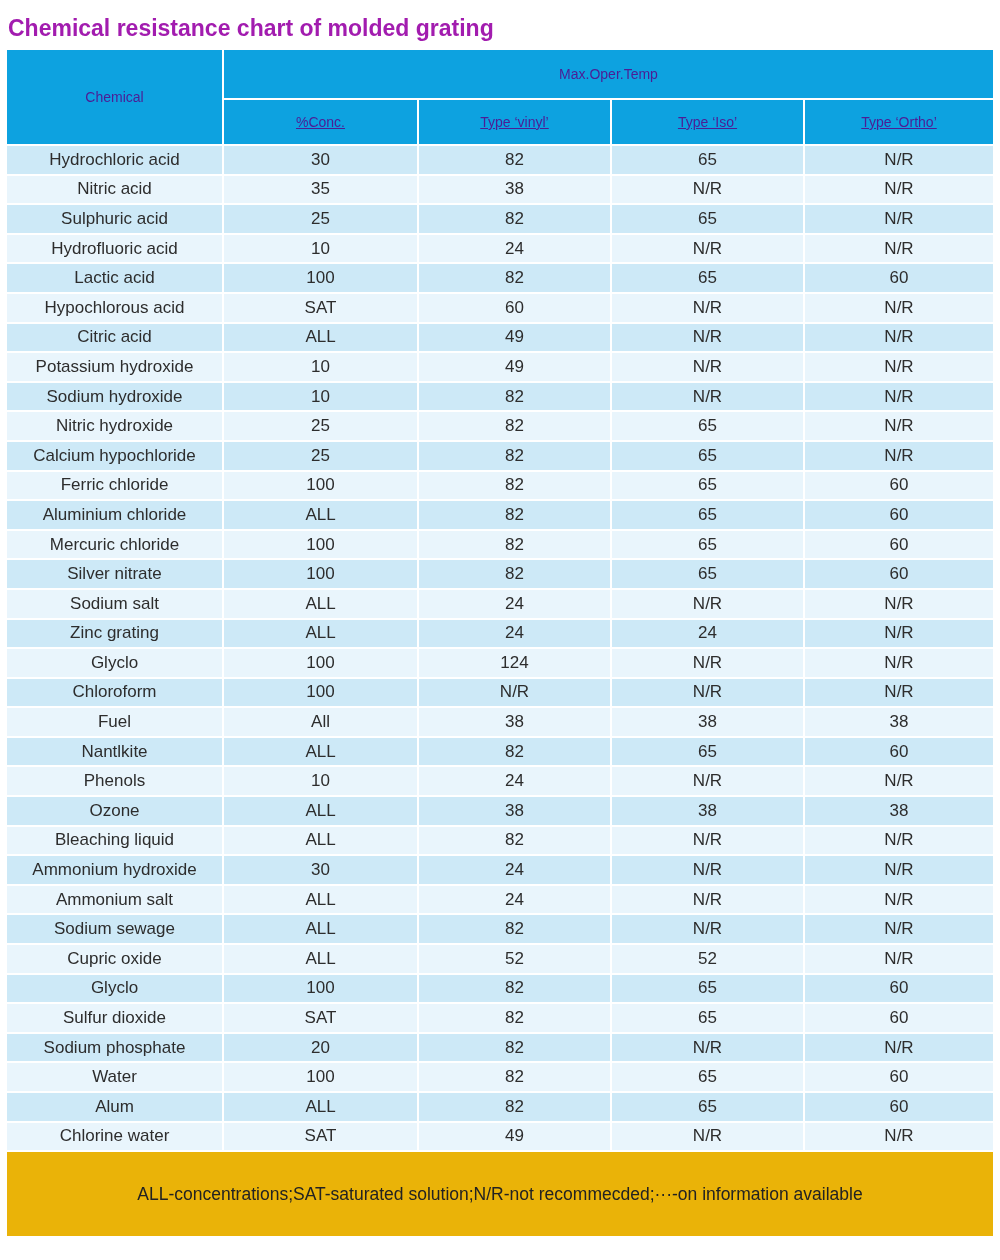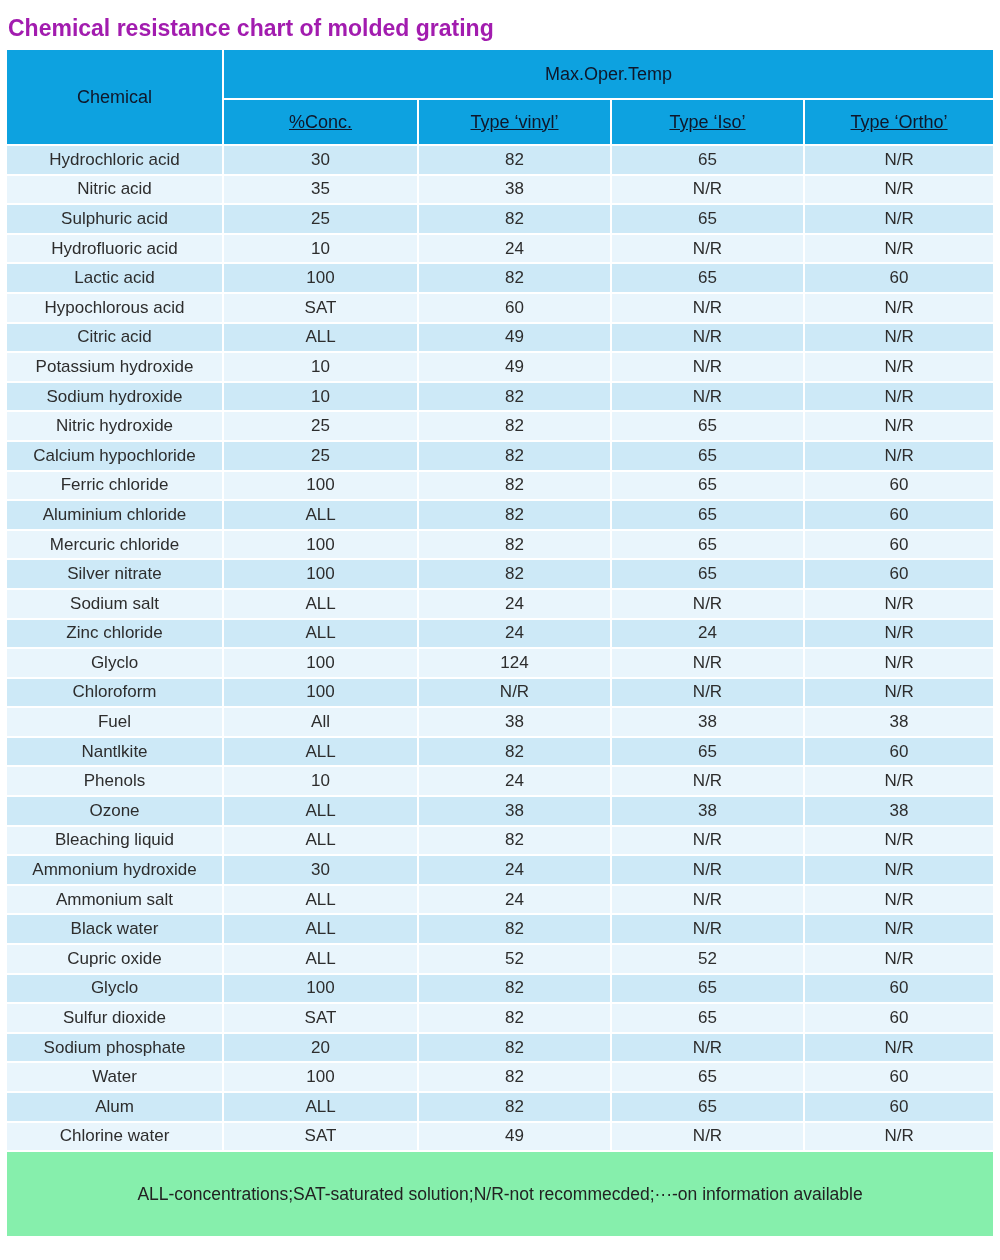--- a/index.html
+++ b/index.html
@@ -28,35 +28,35 @@
   table.resistance-table td {
     border: 2px solid #ffffff;
     text-align: center;
     vertical-align: middle;
     padding: 0;
     overflow: hidden;
     white-space: nowrap;
   }
   thead th {
     background: #0da2e0;
-    color: #0f172a;
+    color: #4c1d95;
     font-weight: 400;
-    font-size: 18px;
+    font-size: 14px;
   }
   .group-row th { height: 48px; }
   .sub-row th { height: 44px; text-decoration: underline; }
   tbody td {
     height: 27.6px;
     font-size: 17px;
     color: #2d2d2d;
   }
   tbody tr:nth-child(odd) td { background: #cde9f7; }
   tbody tr:nth-child(even) td { background: #e9f5fc; }
   tfoot td {
-    background: #86efac;
+    background: #eab308;
     height: 84px;
     text-align: left;
     padding-left: 47px;
     font-size: 17.5px;
     color: #222222;
   }
 </style>
 </head>
 <body>
 
@@ -189,21 +189,21 @@
         <td>60</td>
       </tr>
       <tr>
         <td>Sodium salt</td>
         <td>ALL</td>
         <td>24</td>
         <td>N/R</td>
         <td>N/R</td>
       </tr>
       <tr>
-        <td>Zinc chloride</td>
+        <td>Zinc grating</td>
         <td>ALL</td>
         <td>24</td>
         <td>24</td>
         <td>N/R</td>
       </tr>
       <tr>
         <td>Glyclo</td>
         <td>100</td>
         <td>124</td>
         <td>N/R</td>
@@ -259,21 +259,21 @@
         <td>N/R</td>
       </tr>
       <tr>
         <td>Ammonium salt</td>
         <td>ALL</td>
         <td>24</td>
         <td>N/R</td>
         <td>N/R</td>
       </tr>
       <tr>
-        <td>Black water</td>
+        <td>Sodium sewage</td>
         <td>ALL</td>
         <td>82</td>
         <td>N/R</td>
         <td>N/R</td>
       </tr>
       <tr>
         <td>Cupric oxide</td>
         <td>ALL</td>
         <td>52</td>
         <td>52</td>

